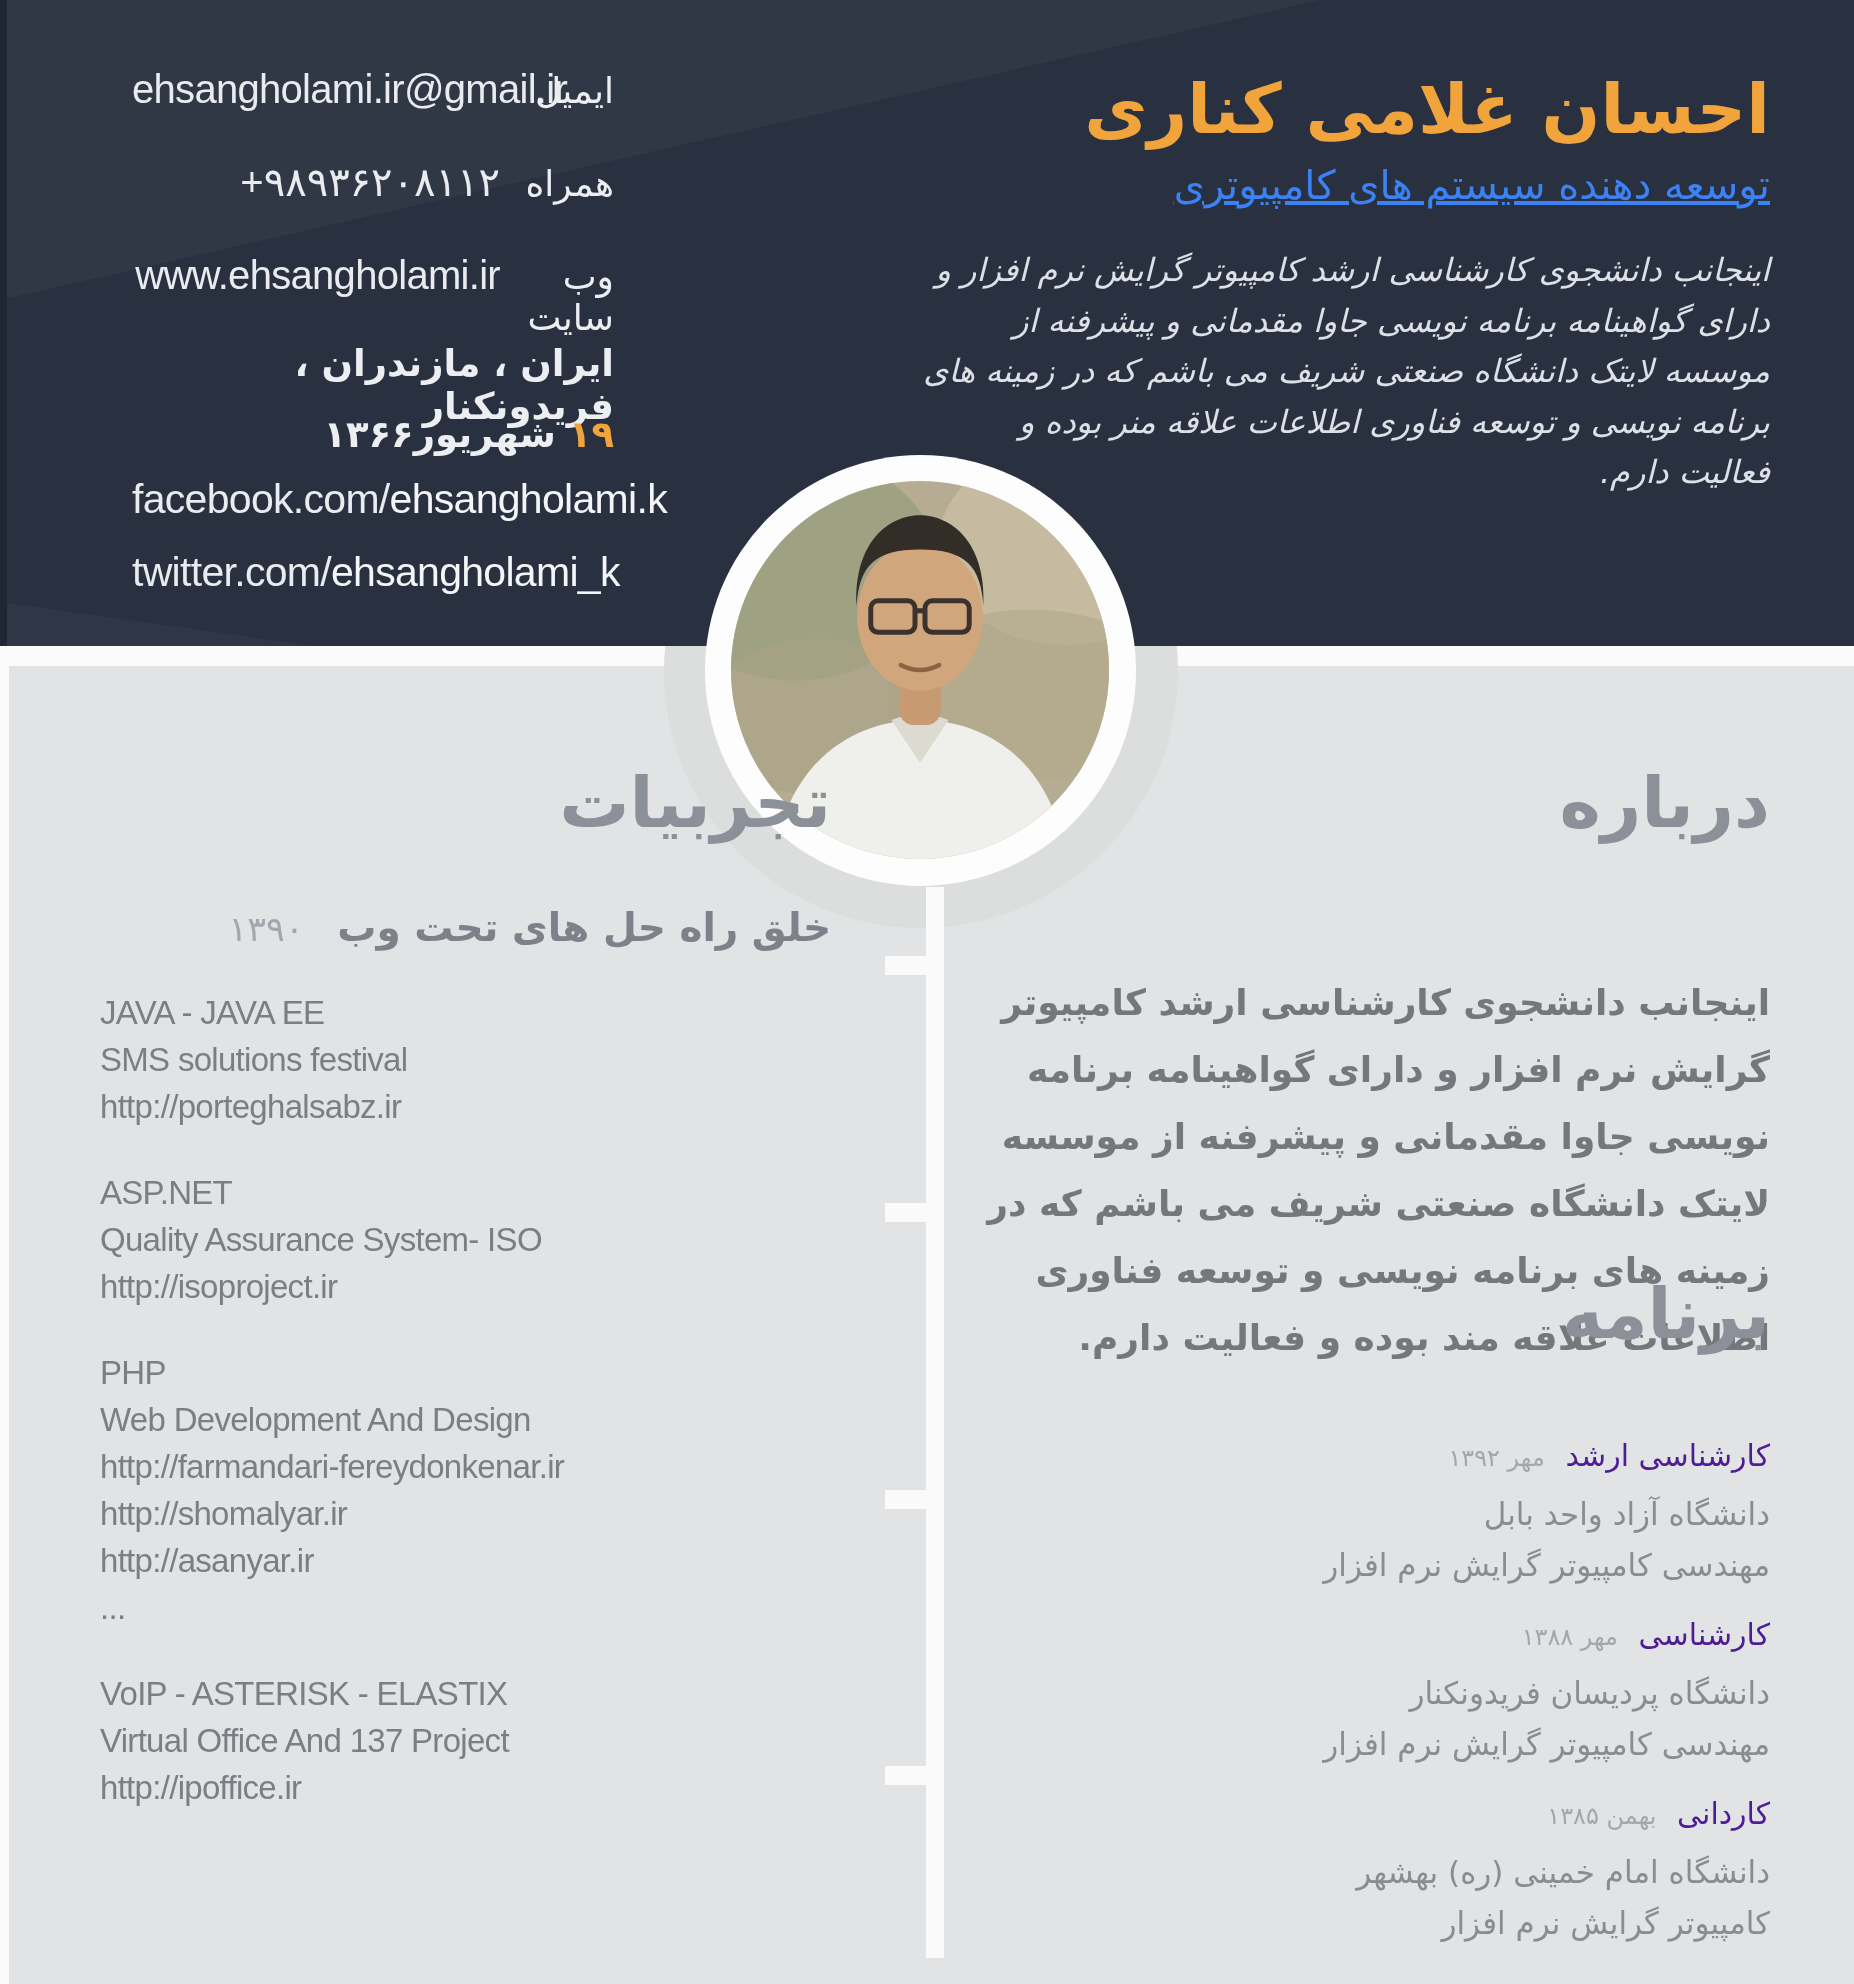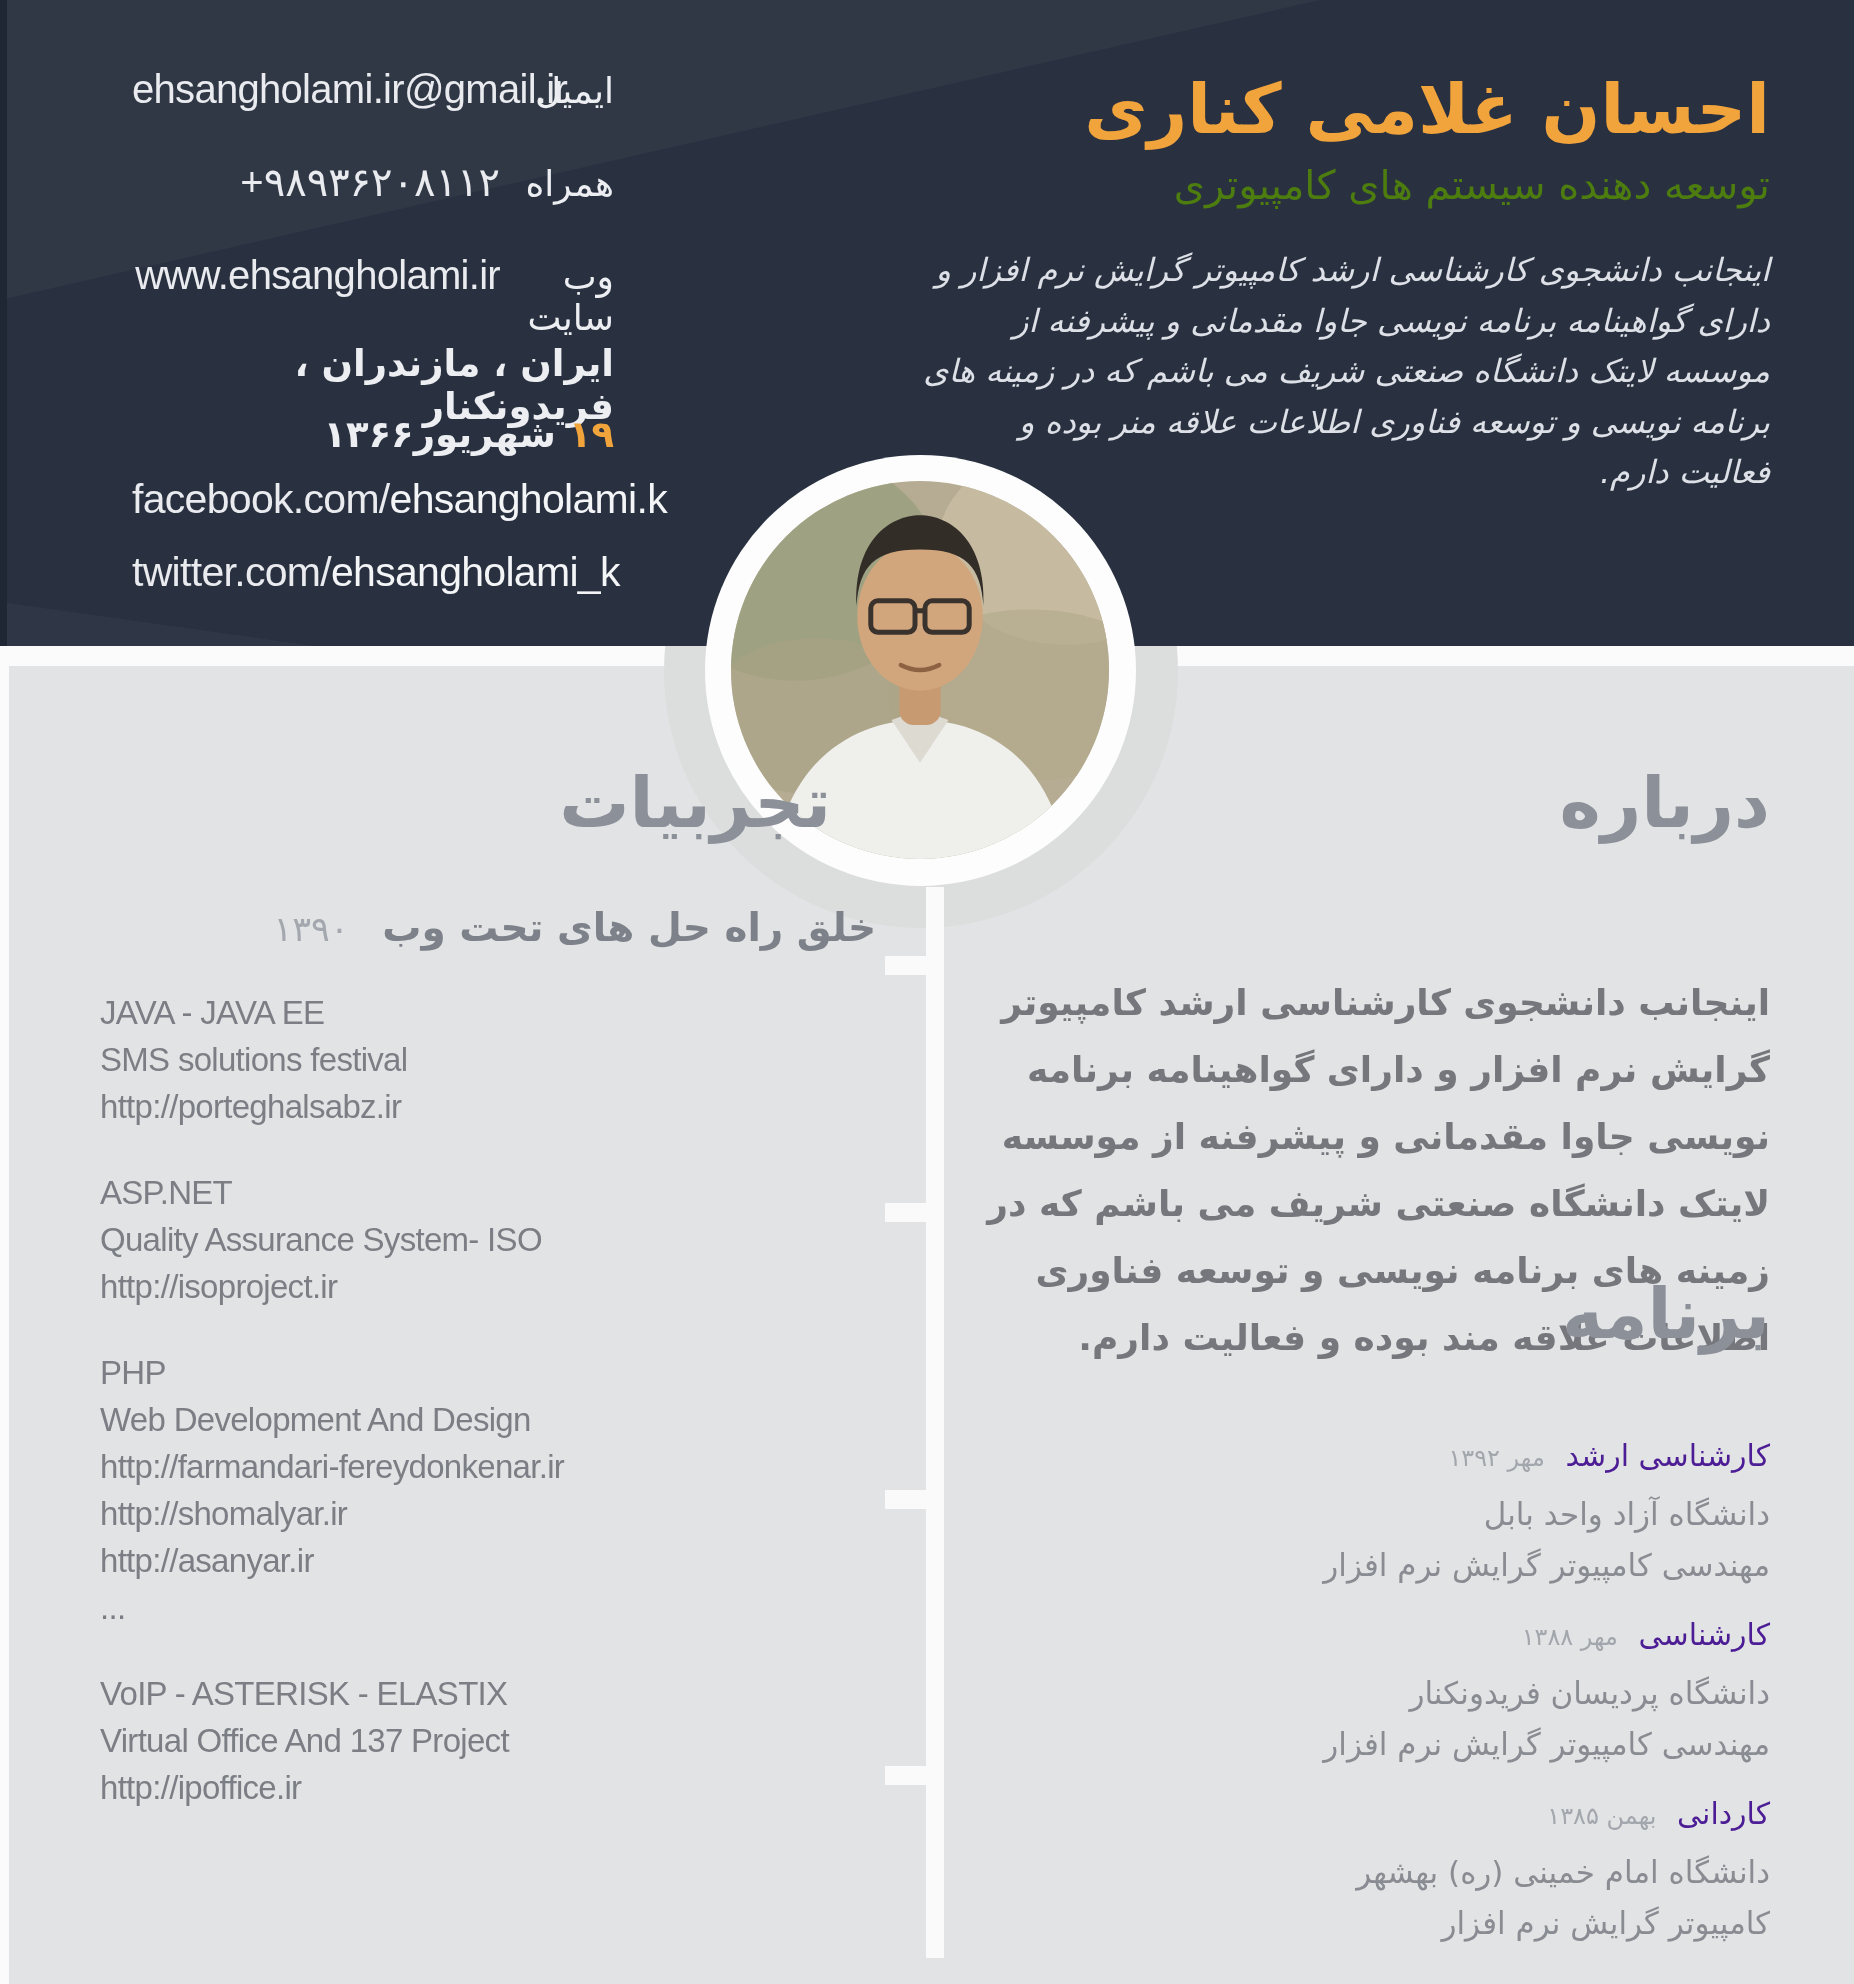--- a/index.html
+++ b/index.html
@@ -23,39 +23,39 @@
           font-weight:600;color:#eceef2;height:57px;}
   .c-birth{margin-top:14px;}
   .c-birth .day{color:#f1a33c;font-weight:700;}
   .c-social{direction:ltr;text-align:left;font-size:41px;letter-spacing:-0.7px;color:#e9ebef;
             height:68px;margin-top:5.7px;}
   .c-social b{font-weight:400;color:#f4f5f7;}
   
   .identity{position:absolute;right:84px;top:66px;width:892px;z-index:4;direction:rtl;text-align:right;
             font-family:"DejaVu Sans",sans-serif;}
   .name{font-size:69px;font-weight:700;color:#f1a33c;line-height:1.25;}
-  .role{margin-top:10px;font-size:40px;color:#4d7c0f;}
+  .role{margin-top:10px;font-size:40px;color:#3b82f6;text-decoration:underline;}
   .summary{margin-top:37px;width:849px;margin-right:0;font-size:32px;font-style:italic;
            line-height:1.58;color:#dde0e6;}
   
   .panel{position:absolute;left:8.6px;top:666px;width:1846px;height:1319px;background:#e2e3e4;z-index:1;}
   
   .halo{position:absolute;left:664px;top:414px;width:514px;height:514px;border-radius:50%;
         background:#dcdddd;z-index:2;}
   .photo-ring{position:absolute;left:705px;top:455px;width:431px;height:431px;border-radius:50%;
               background:#fdfdfd;z-index:4;}
   .photo{position:absolute;left:26.4px;top:26.4px;width:378px;height:378px;border-radius:50%;overflow:hidden;}
   
   .tl-line{position:absolute;left:926px;top:887px;width:18px;height:1071px;background:#fafafa;z-index:5;}
   .tl-tick{position:absolute;left:885px;width:41px;height:18.6px;background:#fafafa;z-index:5;}
   
   .sec-head{position:absolute;z-index:6;direction:rtl;font-family:"DejaVu Sans",sans-serif;
             font-size:70px;font-weight:700;color:#8c9099;line-height:1.3;text-align:center;}
   
-  .exp-sub{position:absolute;right:978px;top:905px;z-index:6;direction:rtl;text-align:right;
+  .exp-sub{position:absolute;right:1023px;top:905px;z-index:6;direction:rtl;text-align:right;
            font-family:"DejaVu Sans",sans-serif;font-size:39px;font-weight:700;color:#7d8189;}
   .exp-sub .sub-date{font-weight:400;color:#a3a7ae;font-size:35px;margin-right:20px;}
   .exp-list{position:absolute;left:100px;top:989px;width:714px;z-index:6;}
   .exp-group{margin-bottom:39px;}
   .exp-line{font-size:33px;letter-spacing:-0.7px;line-height:47px;color:#7b7e84;}
   
   .about-text{position:absolute;right:84px;top:969px;width:810px;z-index:6;direction:rtl;text-align:right;
               font-family:"DejaVu Sans",sans-serif;font-size:36px;font-weight:700;
               line-height:67px;color:#75777c;}
   

